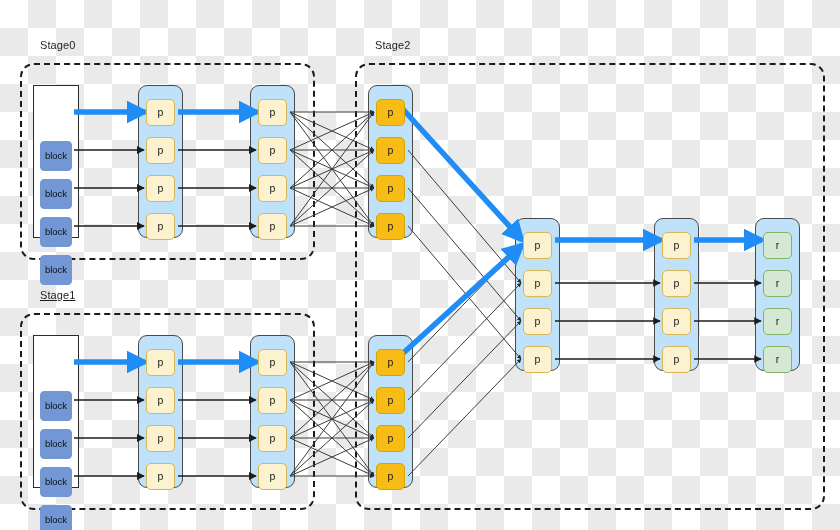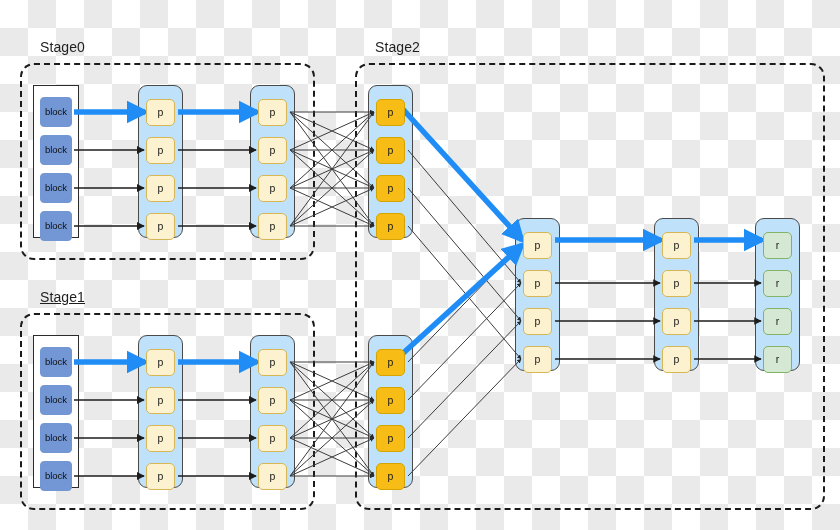--- a/index.html
+++ b/index.html
@@ -22,21 +22,21 @@
   }
   #edges {
     position: absolute;
     left: 0; top: 0;
     width: 840px;
     height: 530px;
     pointer-events: none;
   }
   .stage-label {
     position: absolute;
-    font-size: 14px;
+    font-size: 11px;
     color: #1f1f1f;
     white-space: nowrap;
     letter-spacing: .1px;
   }
   .stage-box {
     position: absolute;
     border: 2px dashed #1b1b1b;
     border-radius: 14px;
     box-sizing: border-box;
     background: transparent;
@@ -64,20 +64,21 @@
     font-size: 10.5px;
     color: #1a1a1a;
     line-height: 1;
   }
   .node.block {
     background: #7396d4;
     border: 1px solid #7396d4;
     font-size: 9.5px;
     color: #0f0f0f;
     border-radius: 4px;
+    margin-top: 44px;
   }
   .node.p {
     background: #fdf2cf;
     border: 1.2px solid #d6b656;
   }
   .node.porange {
     background: #f7bd16;
     border: 1.2px solid #d6a400;
   }
   .node.r {

